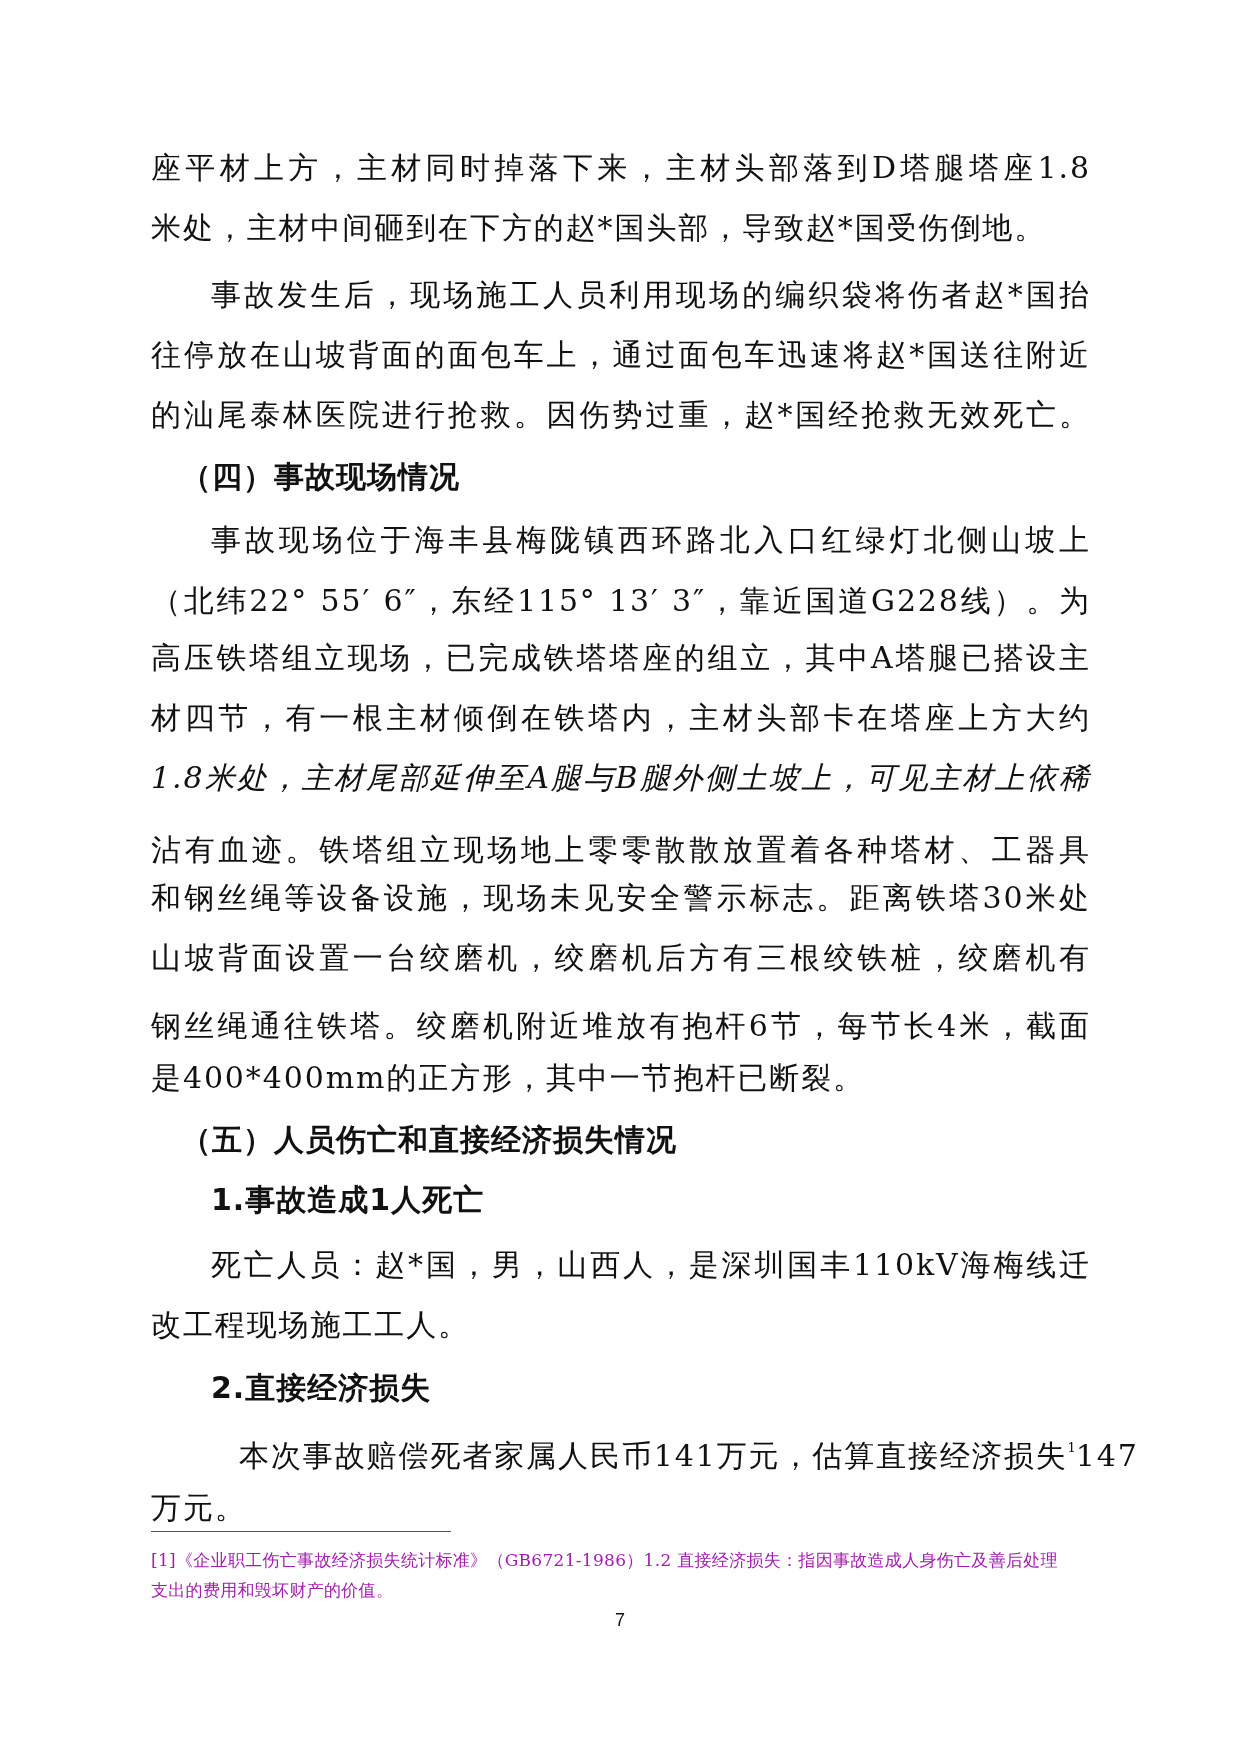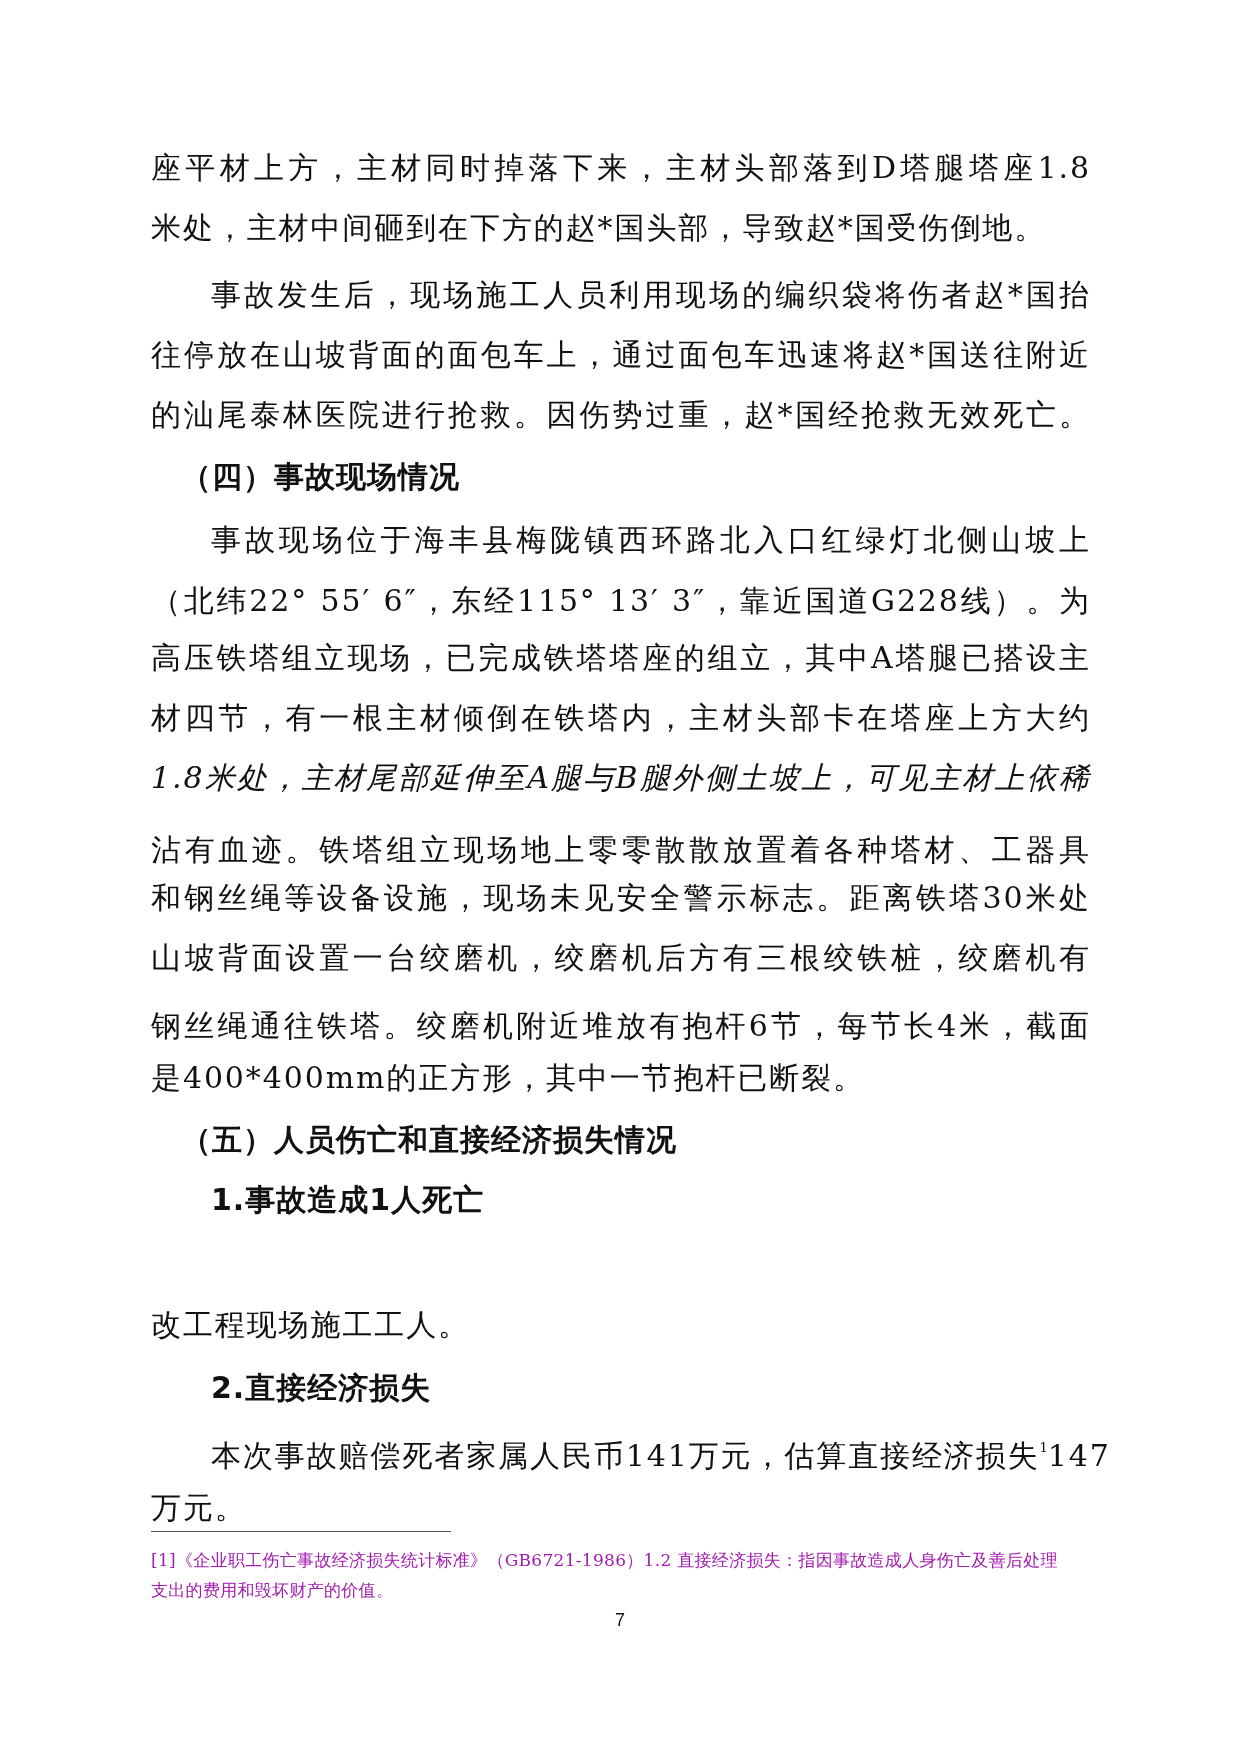--- a/index.html
+++ b/index.html
@@ -104,24 +104,25 @@
   <div class="line" style="top:758px;font-style:italic;">1.8米处，主材尾部延伸至A腿与B腿外侧土坡上，可见主材上依稀</div>
   <div class="line" style="top:818px;margin-top:12px;">沾有血迹。铁塔组立现场地上零零散散放置着各种塔材、工器具</div>
   <div class="line" style="top:878px;">和钢丝绳等设备设施，现场未见安全警示标志。距离铁塔30米处</div>
   <div class="line" style="top:938px;">山坡背面设置一台绞磨机，绞磨机后方有三根绞铁桩，绞磨机有</div>
   <div class="line" style="top:998px;margin-top:8px;">钢丝绳通往铁塔。绞磨机附近堆放有抱杆6节，每节长4米，截面</div>
   <div class="line last" style="top:1058px;">是400*400mm的正方形，其中一节抱杆已断裂。</div>
 
   <div class="heading" style="left:181px; top:1120px;">（五）人员伤亡和直接经济损失情况</div>
 
   <div class="heading" style="left:211px; top:1180px;">1.事故造成1人死亡</div>
+  <div class="line indent" style="top:1245px;">死亡人员：赵*国，男，山西人，是深圳国丰110kV海梅线迁</div>
   <div class="line last" style="top:1305px;">改工程现场施工工人。</div>
 
   <div class="heading" style="left:211px; top:1368px;">2.直接经济损失</div>
-  <div class="line indent" style="top:1428px;"><span>本次事故赔偿死者家属人民币141万元，估算直接经济损失</span><span class="sup">1</span><span>147</span></div>
+  <div class="line indent" style="top:1428px;margin-left:28px;"><span>本次事故赔偿死者家属人民币141万元，估算直接经济损失</span><span class="sup">1</span><span>147</span></div>
   <div class="line last" style="top:1488px;">万元。</div>
 
   <div class="footnote-rule"></div>
   <div class="footnote-line" style="top:1548px;">[1]《企业职工伤亡事故经济损失统计标准》（GB6721-1986）1.2 直接经济损失：指因事故造成人身伤亡及善后处理</div>
   <div class="footnote-line" style="top:1578px;">支出的费用和毁坏财产的价值。</div>
 
   <div class="page-number">7</div>
 
 </div>
 

